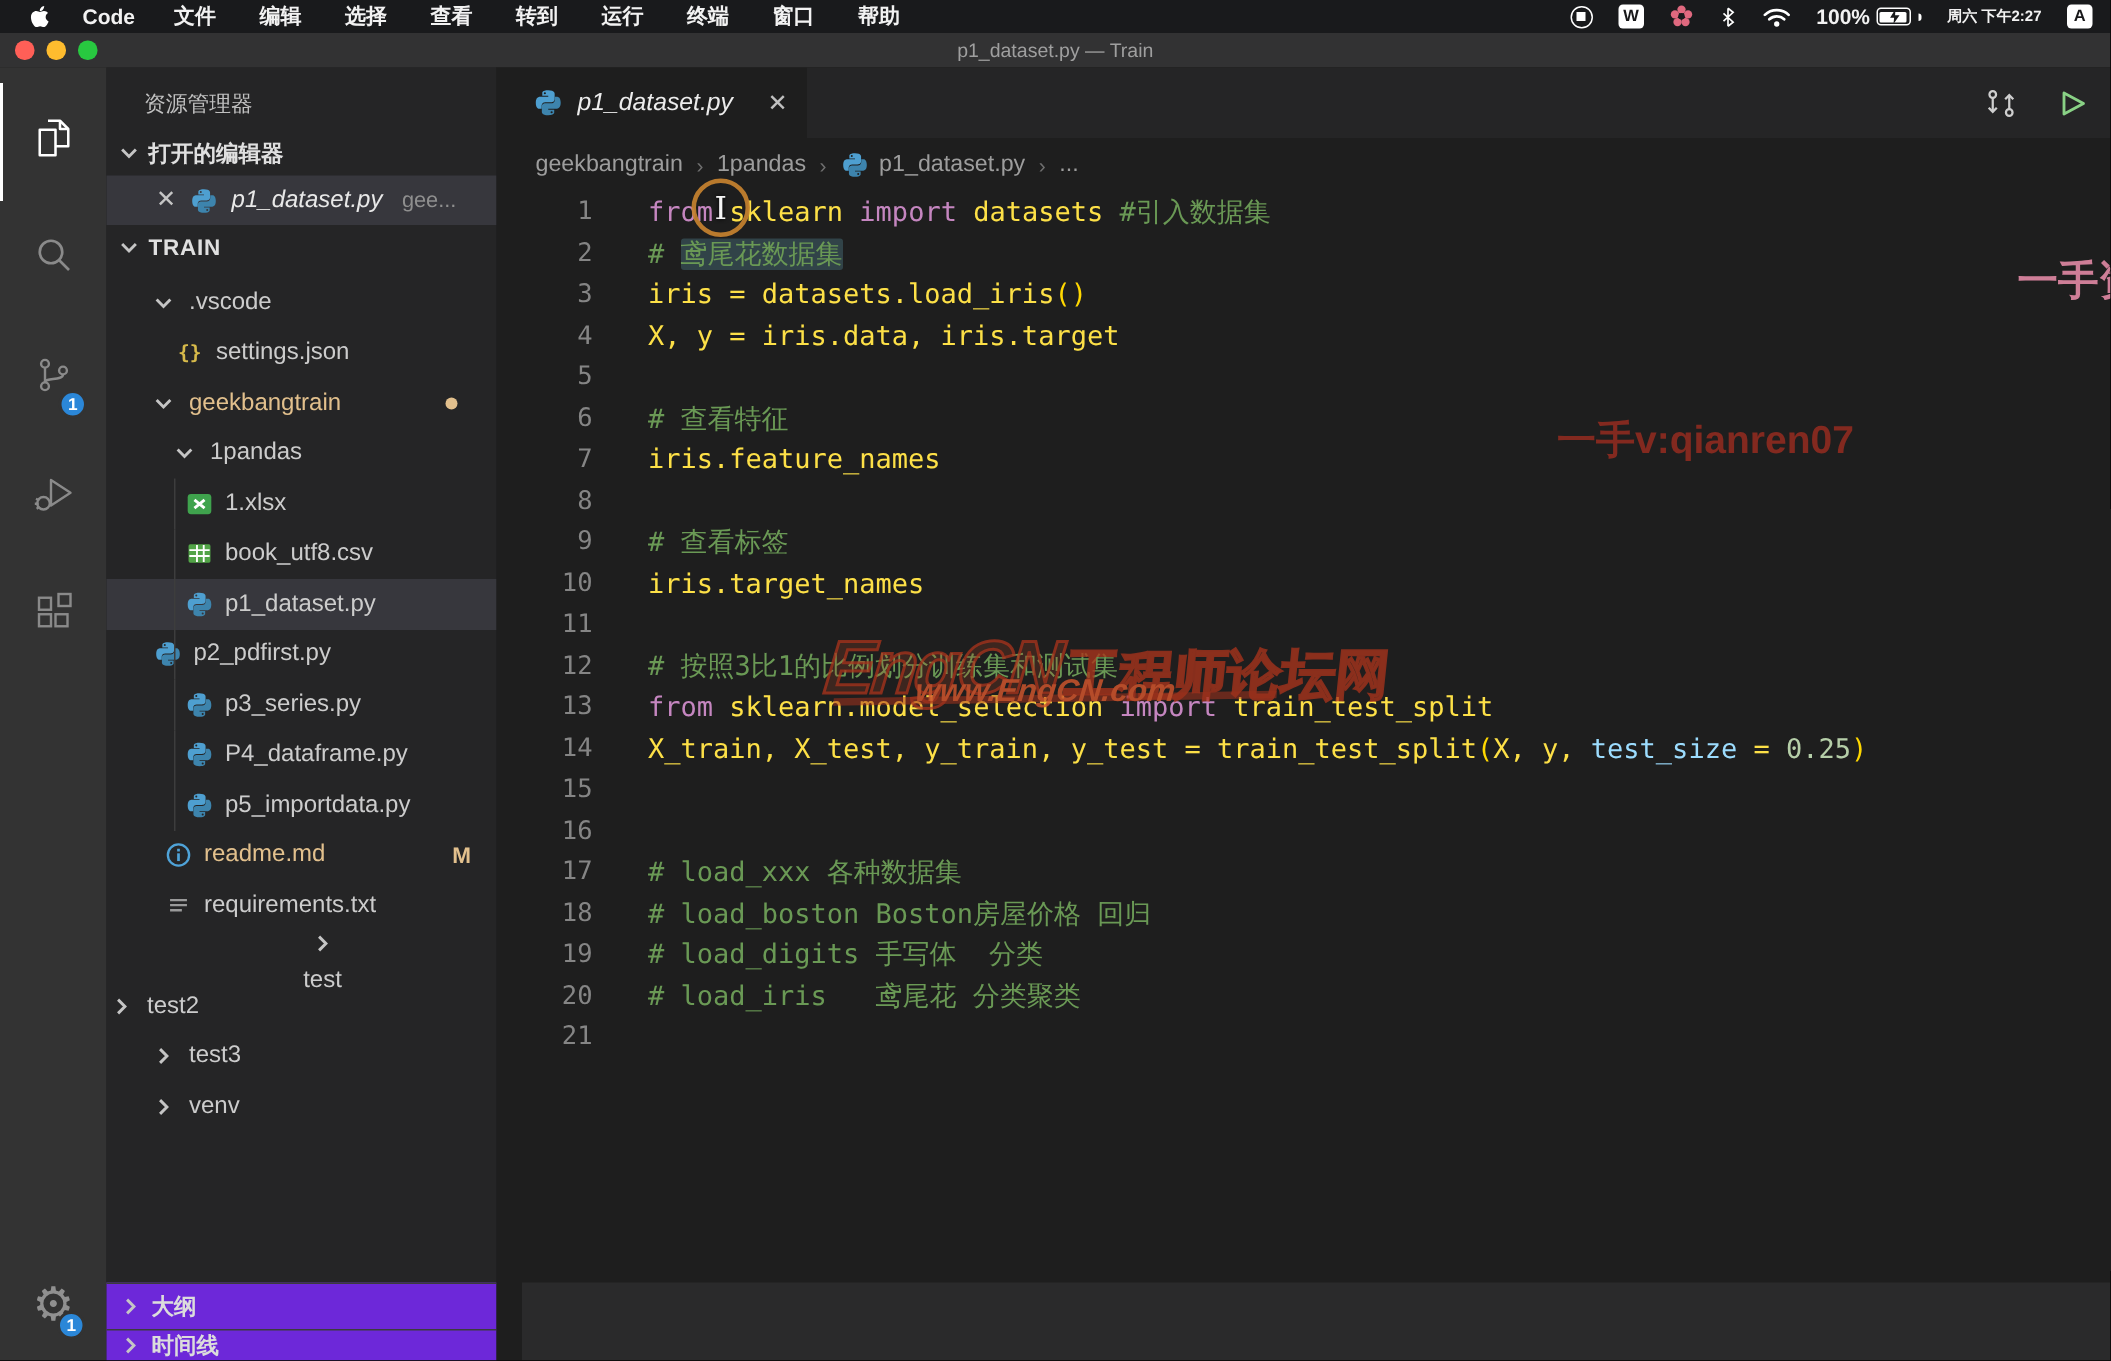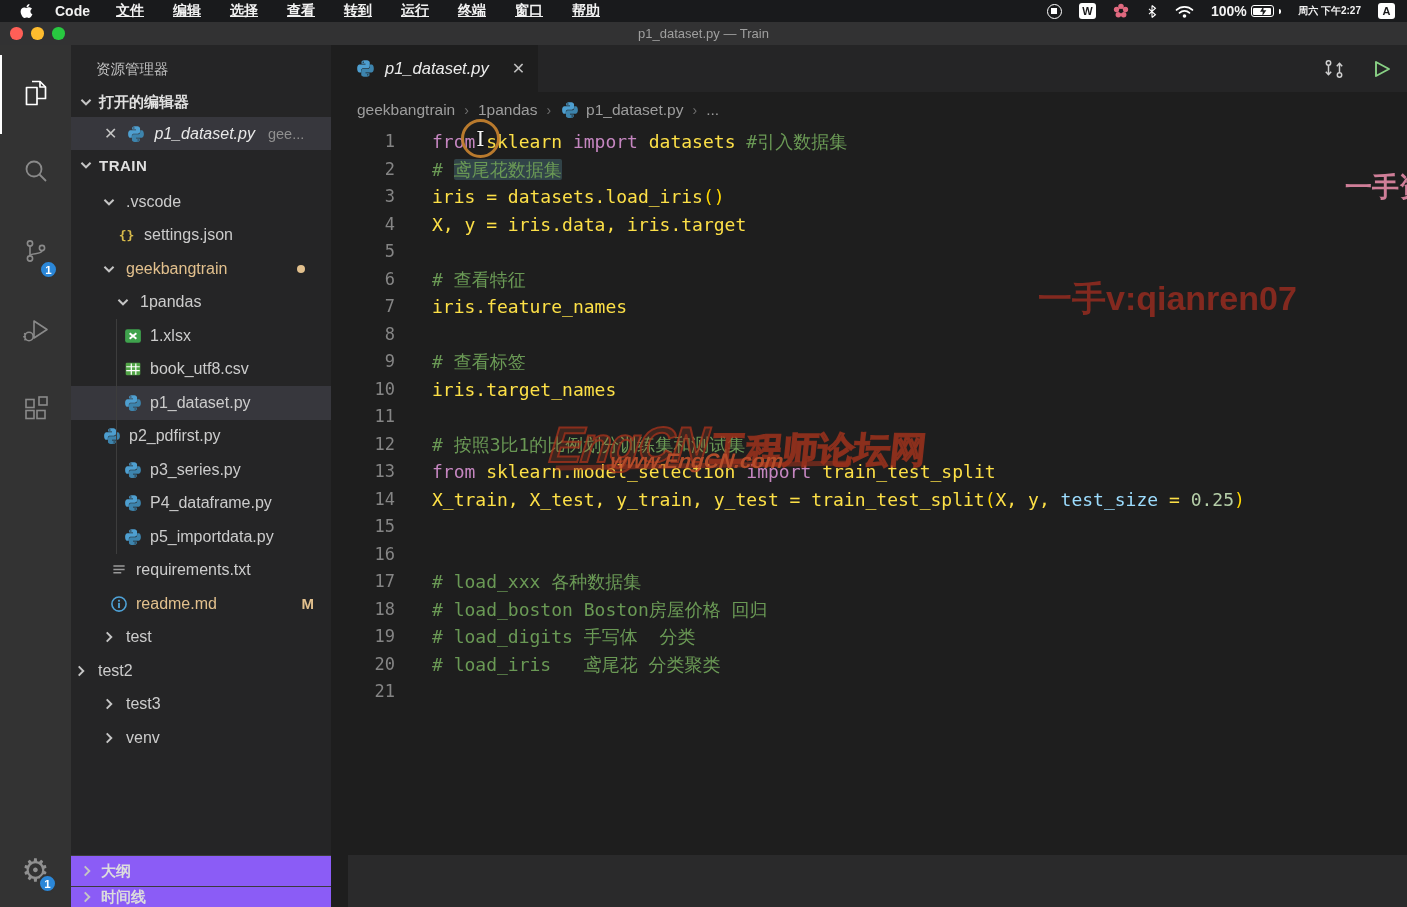--- a/index.html
+++ b/index.html
@@ -6,21 +6,21 @@
   html,body { background:#000; }
   body { font-family:"Liberation Sans","DejaVu Sans",sans-serif; }
   .screen { position:relative; width:1407px; height:907px; overflow:hidden; background:#1e1e1e; }
 
   
   .menubar { height:22px; background:#191a1c; display:flex; align-items:center;
              padding:0 12px; color:#f2f2f2; font-size:14px; font-weight:700; }
   .mb-apple { display:flex; align-items:center; margin:0 8px 0 8px; }
   .mb-app { margin:0 14px 0 14px; font-weight:800; }
   .mb-items { display:flex; gap:29px; margin-left:12px; }
-  .mb-item { cursor:default;text-decoration:underline; }
+  .mb-item { cursor:default; }
   .mb-right { margin-left:auto; display:flex; align-items:center; gap:17px; font-weight:600; }
   .st-rec { width:15px; height:15px; border:1.5px solid #fff; border-radius:50%;
             display:flex; align-items:center; justify-content:center; }
   .st-rec i { display:block; width:6px; height:6px; background:#fff; }
   .st-wbox { width:17px; height:16px; background:#fff; border-radius:3px; color:#18181a;
              font-size:11px; font-weight:800; display:flex; align-items:center; justify-content:center; }
   .st-abox { width:17px; height:16px; background:#fff; border-radius:3px; color:#18181a;
              font-size:11px; font-weight:800; display:flex; align-items:center; justify-content:center; }
   .st-batt { display:flex; align-items:center; gap:4px; }
   .batt-body { position:relative; width:23px; height:12px; border:1.5px solid #fff; border-radius:3px; padding:1.5px; }
@@ -66,21 +66,21 @@
   .tree-row.selected { background:#37373d; }
   .tree-icon { display:flex; align-items:center; justify-content:center; width:19px; flex:none; }
   .tree-label { white-space:nowrap; }
   .tree-label.modified { color:var(--c-mod); }
   .guide { position:absolute; left:45px; top:0; bottom:0; width:1px; background:#3d3d3d; }
   .dot { width:8px; height:8px; border-radius:50%; background:var(--c-mod); margin-left:auto; margin-right:26px; }
   .mbadge { margin-left:auto; margin-right:17px; color:var(--c-mod); font-weight:700; font-size:15px; }
   .fico-json { color:#d7ba4a; font-weight:700; font-size:13px; font-family:"DejaVu Sans Mono",monospace; }
   .sb-bottom { position:absolute; left:0; right:0; bottom:0; }
   .sb-row { height:31px; border-top:1px solid #3c3c3c; display:flex; align-items:center;
-            padding-left:8px; gap:6px; font-weight:700; font-size:15px; color:#dcdcdc; background:#8b5cf6; }
+            padding-left:8px; gap:6px; font-weight:700; font-size:15px; color:#dcdcdc; background:#6d28d9; }
   .sb-row.timeline { height:21px; }
 
   
   .editor { flex:1; position:relative; background:#1e1e1e; overflow:hidden; }
   .tabbar { height:47px; background:#252526; display:flex; align-items:stretch; }
   .tab { width:207px; background:#1e1e1e; display:flex; align-items:center; padding-left:25px; gap:10px; }
   .tab-label { font-style:italic; font-size:16.5px; color:#ececec; }
   .tab-close { margin-left:13px; color:#c0c0c0; font-size:16px; }
   .tab-actions { margin-left:auto; display:flex; align-items:center; gap:25px; padding-right:15px; color:#cfcfcf; }
   .act-run { color:var(--c-run); display:flex; }
@@ -104,21 +104,21 @@
 
   
   .click-ring { position:absolute; left:130px; top:74px; width:39px; height:39px; border-radius:50%;
                 border:3.5px solid rgba(199,130,47,.92); display:flex; align-items:center; justify-content:center;
                 z-index:6; pointer-events:none; }
   .ibeam { font-family:"DejaVu Serif",serif; font-size:21px; color:#f4f4f4; text-shadow:0 0 3px #000; }
 
   
   .wm { position:absolute; pointer-events:none; z-index:7; white-space:nowrap; }
   .wm-tr { left:1345px; top:169px; font-size:27px; font-weight:700; color:#d9849f; opacity:.95; }
-  .wm-contact { left:1038px; top:276px; font-size:34px; font-weight:600; color:#8e2b20; opacity:.9; }
+  .wm-contact { left:1038px; top:276px; font-size:26px; font-weight:600; color:#8e2b20; opacity:.9; }
   .wm-brand { left:550px; top:416px; transform:skewX(-6deg); opacity:.88; }
   .wm-en { font-size:50px; font-weight:800; font-style:italic; letter-spacing:-2px;
            color:rgba(190,75,35,.22); -webkit-text-stroke:2px rgba(172,52,28,.85); }
   .wm-cn { font-size:36px; font-weight:800; color:rgba(190,75,35,.18);
            -webkit-text-stroke:1.5px rgba(172,52,28,.85); margin-left:4px; }
   .wm-bar { position:absolute; left:8px; top:47px; width:295px; height:5px;
             background:rgba(172,52,28,.6); transform:rotate(-1deg); }
   .wm-url { position:absolute; left:62px; top:33px; font-size:21px; font-weight:800; font-style:italic;
             color:rgba(205,85,45,.95); }
 </style>
@@ -384,37 +384,37 @@
               <svg width="18" height="18" viewBox="0 0 32 32">
                 <path fill="#4e9fd0" d="M15.9 2c-7 0-6.6 3-6.6 3v3.2h6.7v1H6.7S2 8.7 2 15.9c0 7.2 4.1 6.9 4.1 6.9h2.5v-3.3s-.1-4.1 4-4.1h6.7s3.9.1 3.9-3.7V6s.6-4-7.3-4zm-3.7 2.1a1.2 1.2 0 110 2.4 1.2 1.2 0 010-2.4z"></path>
                 <path fill="#3d84ad" d="M16.1 30c7 0 6.6-3 6.6-3v-3.2H16v-1h9.3s4.7.5 4.7-6.7c0-7.2-4.1-6.9-4.1-6.9h-2.5v3.3s.1 4.1-4 4.1h-6.7s-3.9-.1-3.9 3.7V26s-.6 4 7.3 4zm3.7-2.1a1.2 1.2 0 110-2.4 1.2 1.2 0 010 2.4z"></path>
               </svg>
             </span>
             <span class="tree-label">p5_importdata.py</span>
           </div>
           <div class="tree-row" style="padding-left: 38px;">
             <span class="tree-icon">
               <svg width="18" height="18" viewBox="0 0 16 16">
-                <path d="M3 4.5 h10 M3 7.5 h10 M3 10.5 h7" stroke="#9a9a9a" stroke-width="1.4" fill="none"></path>
-              </svg>
-            </span>
-            <span class="tree-label">requirements.txt</span>
-          </div>
-          <div class="tree-row" style="padding-left: 38px;">
-            <span class="tree-icon">
-              <svg width="18" height="18" viewBox="0 0 16 16">
                 <circle cx="8" cy="8" r="6.3" fill="none" stroke="#4fa3d8" stroke-width="1.4"></circle>
                 <rect x="7.2" y="4.3" width="1.6" height="1.6" fill="#4fa3d8"></rect>
                 <rect x="7.2" y="7" width="1.6" height="4.6" fill="#4fa3d8"></rect>
               </svg>
             </span>
             <span class="tree-label modified">readme.md</span>
             <span class="mbadge">M</span>
           </div>
-          <div class="tree-row" style="padding-left: 28px;">
+          <div class="tree-row" style="padding-left: 38px;">
+            <span class="tree-icon">
+              <svg width="18" height="18" viewBox="0 0 16 16">
+                <path d="M3 4.5 h10 M3 7.5 h10 M3 10.5 h7" stroke="#9a9a9a" stroke-width="1.4" fill="none"></path>
+              </svg>
+            </span>
+            <span class="tree-label">requirements.txt</span>
+          </div>
+          <div class="tree-row" style="padding-left: 28px; flex-direction: column;">
             <span class="tree-icon">
               <svg width="16" height="16" viewBox="0 0 14 14" fill="none" stroke="#c5c5c5" stroke-width="1.7">
                 <path d="M5 3 l4 4 -4 4"></path>
               </svg>
             </span>
             <span class="tree-label">test</span>
           </div>
           <div class="tree-row" style="">
             <span class="tree-icon">
               <svg width="16" height="16" viewBox="0 0 14 14" fill="none" stroke="#c5c5c5" stroke-width="1.7">

